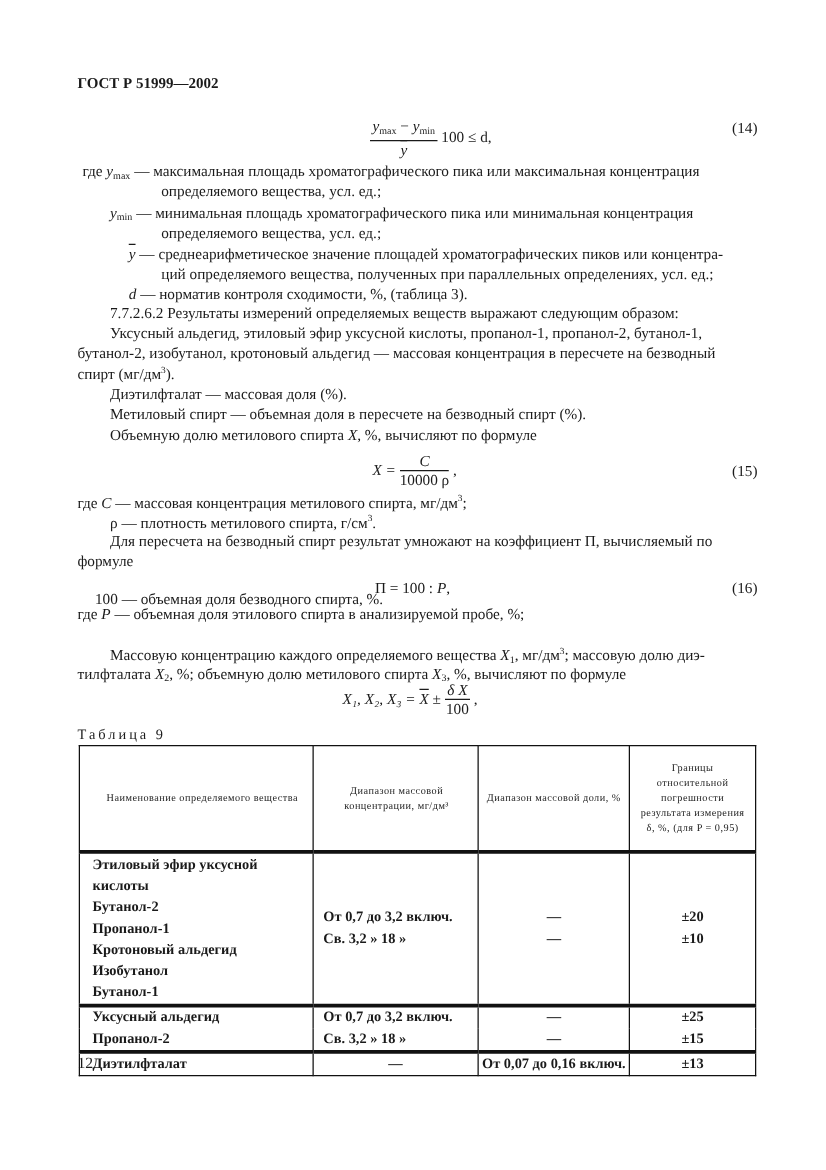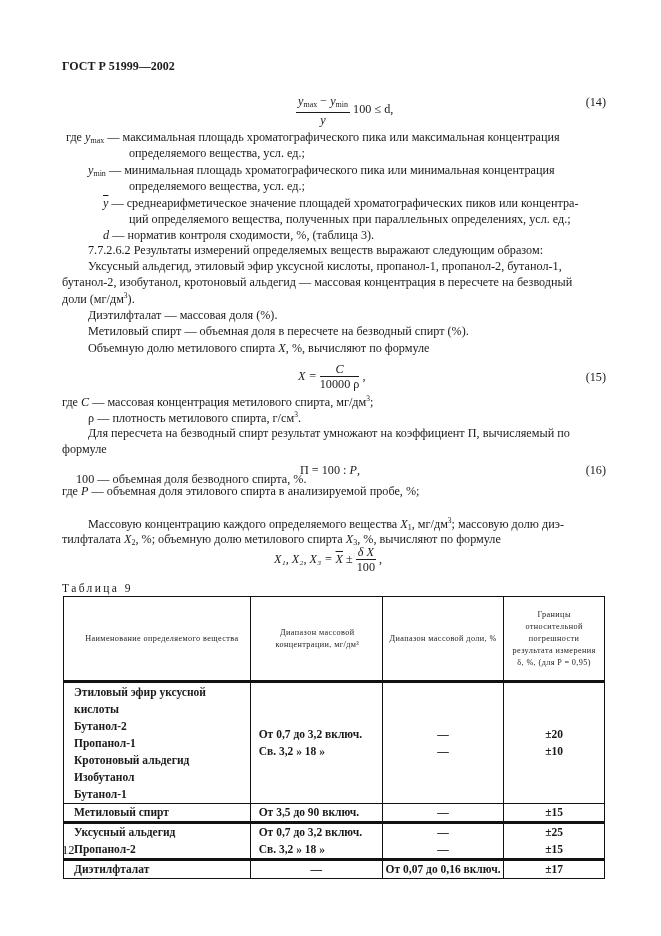--- a/index.html
+++ b/index.html
@@ -60,21 +60,21 @@
 </div>
 <div class="abs" style="left:129px; top:212px;">ций определяемого вещества, полученных при параллельных определениях, усл. ед.;</div>
 
 <div class="abs" style="left:103px; top:228px;">
   <span class="i">d</span><span> — </span><span>норматив контроля сходимости, %, (таблица 3).</span>
 </div>
 
 <div class="abs indent" style="top:243px;">7.7.2.6.2  Результаты измерений определяемых веществ выражают следующим образом:</div>
 <div class="abs indent" style="top:259px;">Уксусный альдегид, этиловый эфир уксусной кислоты, пропанол-1, пропанол-2, бутанол-1,</div>
 <div class="abs line" style="top:275px;">бутанол-2, изобутанол, кротоновый альдегид — массовая концентрация в пересчете на безводный</div>
-<div class="abs line" style="top:291px;"><span>доли (мг/дм</span><span class="sup">3</span><span>).</span></div>
+<div class="abs line" style="top:291px;"><span>спирт (мг/дм</span><span class="sup">3</span><span>).</span></div>
 <div class="abs indent" style="top:308px;">Диэтилфталат — массовая доля (%).</div>
 <div class="abs indent" style="top:324px;">Метиловый спирт — объемная доля в пересчете на безводный спирт (%).</div>
 <div class="abs indent" style="top:341px;"><span>Объемную долю метилового спирта </span><span class="i">X</span><span>, %, вычисляют по формуле</span></div>
 
 <div class="abs" style="left:298px; top:362px;">
   <span class="i" style="vertical-align:middle;">X = </span><span class="frac"><span class="num i">C</span><span class="den">10000 ρ</span></span><span style="vertical-align:middle;"> ,</span>
 </div>
 <div class="abs eqno" style="top:370px;">(15)</div>
 
 <div class="abs" style="left:62px; top:394px;"><span>где  </span><span class="i">C</span><span> — массовая концентрация метилового спирта, мг/дм</span><span class="sup">3</span><span>;</span></div>
@@ -122,40 +122,34 @@
     </td>
     <td class="c3">
       <div>—</div>
       <div>—</div>
     </td>
     <td class="c4">
       <div>±20</div>
       <div>±10</div>
     </td>
   </tr>
-  <tr class="sep">
-    <td class="c1">Метиловый спирт</td>
-    <td class="c2">От 3,5 до 90 включ.</td>
-    <td class="c3">—</td>
-    <td class="c4">±15</td>
-  </tr>
   <tr class="thick">
     <td class="c1">Уксусный альдегид</td>
     <td class="c2">От  0,7 до  3,2 включ.</td>
     <td class="c3">—</td>
     <td class="c4">±25</td>
   </tr>
   <tr>
     <td class="c1">Пропанол-2</td>
     <td class="c2">Св. 3,2  » 18        »</td>
     <td class="c3">—</td>
     <td class="c4">±15</td>
   </tr>
   <tr class="thick last">
     <td class="c1">Диэтилфталат</td>
     <td class="c2" style="text-align:center; padding-left:0 !important;">—</td>
     <td class="c3">От 0,07 до 0,16 включ.</td>
-    <td class="c4">±17</td>
+    <td class="c4">±13</td>
   </tr>
 </tbody>
   </table>
 
 <div class="abs pg">12</div>
 
 </body></html>

